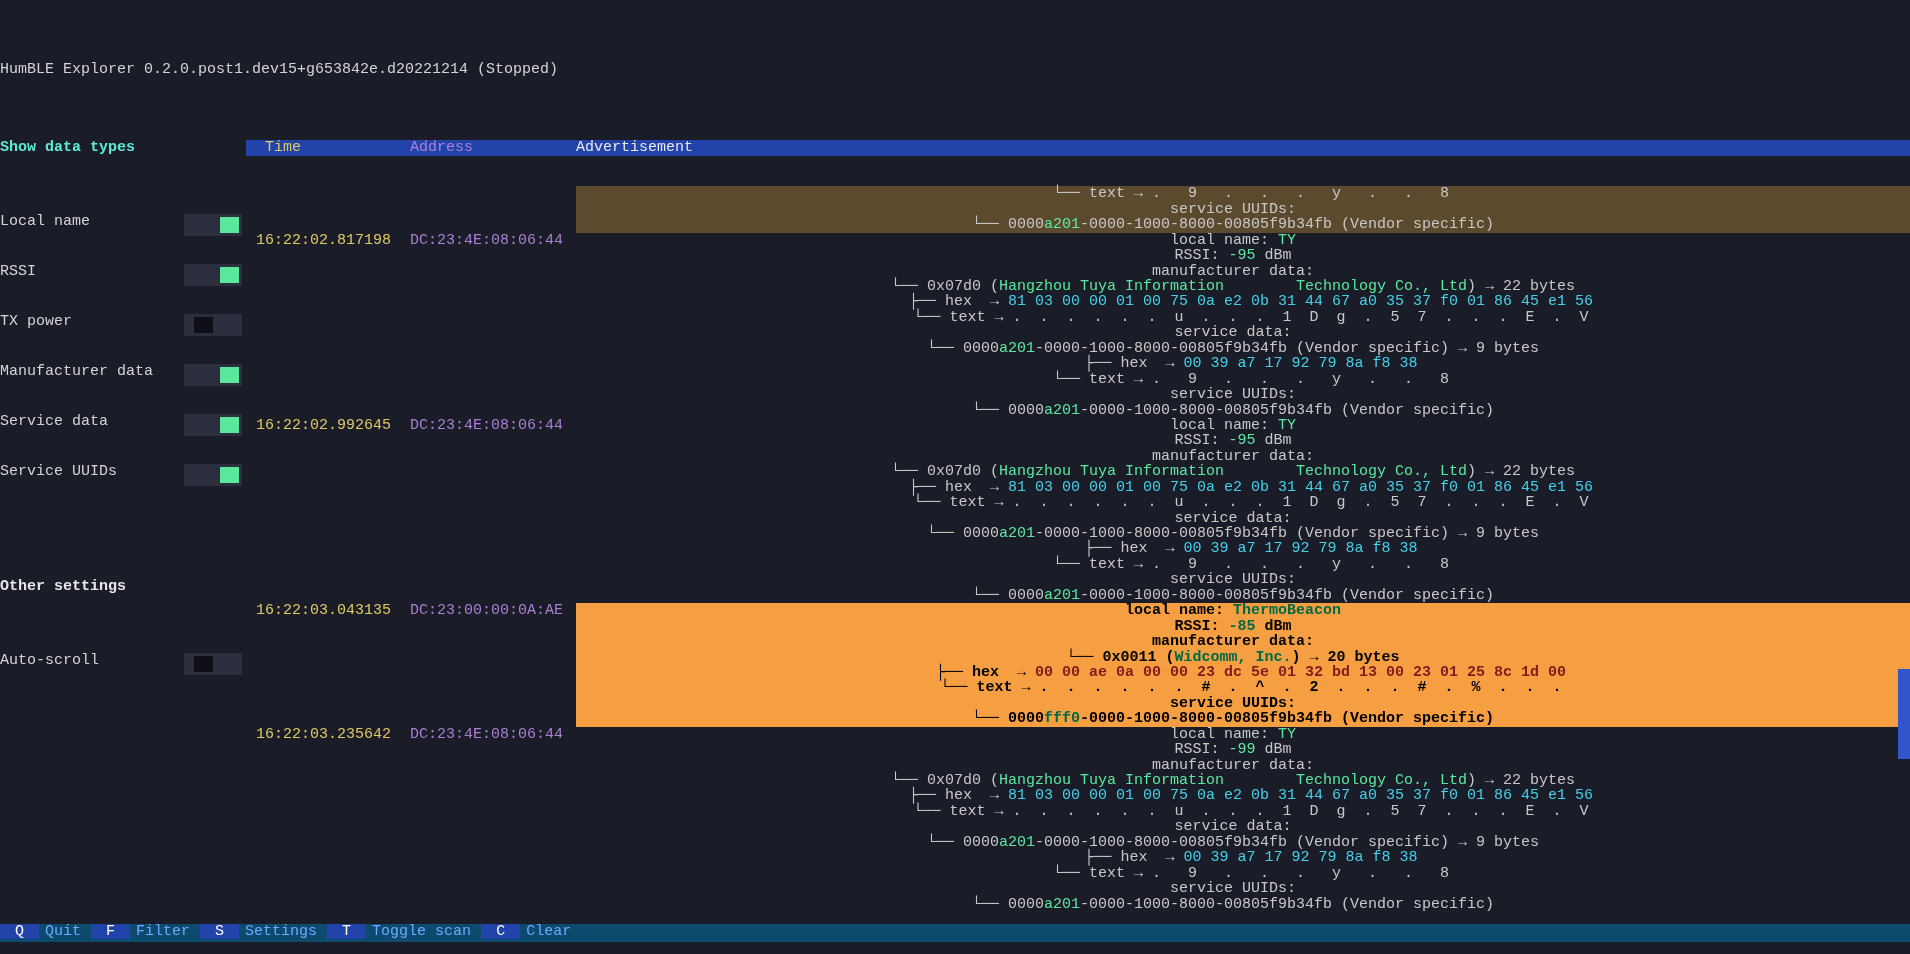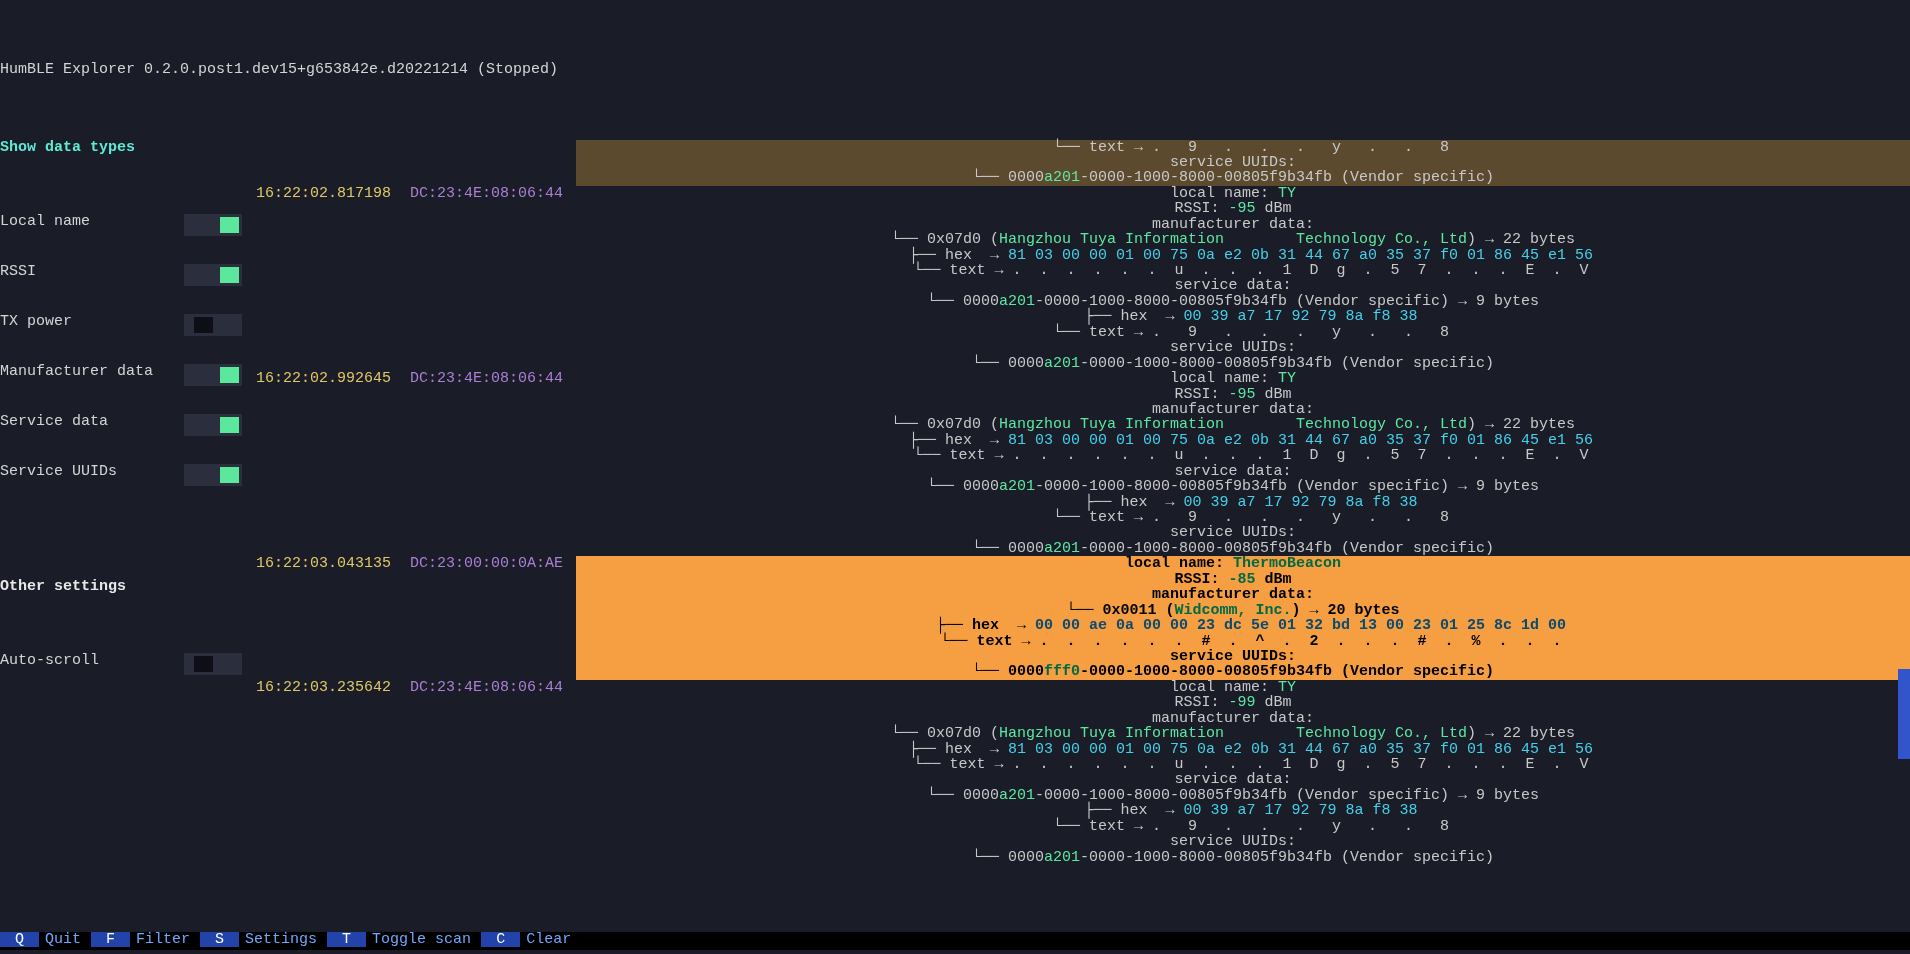--- a/index.html
+++ b/index.html
@@ -64,26 +64,26 @@
 .col-addr { width: 166px; color: #aa7fd4; }
 .col-adv { flex: 1; }
 .adv-block { padding-right: 20px; }
 .adv-line { color: #c8c8c8; text-align: center; }
 .label { color: #c8c8c8; }
 .green { color: #5be8a0; margin-top: 18px; }
 .cyan { color: #44d0e8; }
 .orange-sel { background: #f59e42; font-weight: bold; }
 .orange-sel .adv-line, .orange-sel .label { color: #000; }
 .orange-sel .green { color: #006a44; }
-.orange-sel .cyan { color: #0c4a6e; }
+.orange-sel .cyan { color: #7f1d1d; }
 .brown-hover { background: #5c4a2f; }
 .footer {
   position: absolute;
-  bottom: 4px; left: 0; right: 0;
-  background: #000000;
+  bottom: 12px; left: 0; right: 0;
+  background: #0c4a6e;
   color: #fff;
   height: 18px;
 }
 .footer .key { background: #2244aa; color: #fff; padding: 0 6px; display:inline-block; }
 .footer .cmd { color: #6fa8ff; padding: 0 10px 0 6px; }
 </style>
 </head>
 <body>
 
 
@@ -92,20 +92,21 @@
 
 <div class="main-wrap">
   <div class="sidebar">
     <div class="sidebar-header">Show data types</div>
     <div id="sb-items"><div class="sidebar-row"><span>Local name</span><div class="toggle on"><div class="knob"></div></div></div><div class="sidebar-row"><span>RSSI</span><div class="toggle on"><div class="knob"></div></div></div><div class="sidebar-row"><span>TX power</span><div class="toggle off"><div class="knob"></div></div></div><div class="sidebar-row"><span>Manufacturer data</span><div class="toggle on"><div class="knob"></div></div></div><div class="sidebar-row"><span>Service data</span><div class="toggle on"><div class="knob"></div></div></div><div class="sidebar-row"><span>Service UUIDs</span><div class="toggle on"><div class="knob"></div></div></div></div>
     <div class="section-title">Other settings</div>
     <div id="sb-items2"><div class="sidebar-row"><span>Auto-scroll</span><div class="toggle off"><div class="knob"></div></div></div></div>
   </div>
 
   <div class="content">
+    <div class="header-row"><span class="col-time"> Time</span><span class="col-addr">Address</span><span>Advertisement</span></div>
     <div id="rows"><div class="row"><div class="col-time"></div><div class="col-addr"></div><div class="col-adv adv-block brown-hover"><div class="adv-line"><span>    └── text → </span><span class="">.   9   .   .   .   y   .   .   8</span></div><div class="adv-line">service UUIDs:</div><div class="adv-line"><span>└── 0000</span><span class="green">a201</span><span>-0000-1000-8000-00805f9b34fb (Vendor specific)</span></div></div></div><div class="row"><div class="col-time">16:22:02.817198</div><div class="col-addr">DC:23:4E:08:06:44</div><div class="col-adv adv-block"><div class="adv-line"><span class="label">local name: </span><span class="green">TY</span></div><div class="adv-line"><span class="label">RSSI: </span><span class="green">-95</span><span class="label"> dBm</span></div><div class="adv-line">manufacturer data:</div><div class="adv-line"><span>└── 0x07d0 (</span><span class="green">Hangzhou Tuya Information        Technology Co., Ltd</span><span>) → 22 bytes</span></div><div class="adv-line"><span>    ├── hex  → </span><span class="cyan">81 03 00 00 01 00 75 0a e2 0b 31 44 67 a0 35 37 f0 01 86 45 e1 56</span></div><div class="adv-line"><span>    └── text → </span><span class="">.  .  .  .  .  .  u  .  .  .  1  D  g  .  5  7  .  .  .  E  .  V</span></div><div class="adv-line">service data:</div><div class="adv-line"><span>└── 0000</span><span class="green">a201</span><span>-0000-1000-8000-00805f9b34fb (Vendor specific) → 9 bytes</span></div><div class="adv-line"><span>    ├── hex  → </span><span class="cyan">00 39 a7 17 92 79 8a f8 38</span></div><div class="adv-line"><span>    └── text → </span><span class="">.   9   .   .   .   y   .   .   8</span></div><div class="adv-line">service UUIDs:</div><div class="adv-line"><span>└── 0000</span><span class="green">a201</span><span>-0000-1000-8000-00805f9b34fb (Vendor specific)</span></div></div></div><div class="row"><div class="col-time">16:22:02.992645</div><div class="col-addr">DC:23:4E:08:06:44</div><div class="col-adv adv-block"><div class="adv-line"><span class="label">local name: </span><span class="green">TY</span></div><div class="adv-line"><span class="label">RSSI: </span><span class="green">-95</span><span class="label"> dBm</span></div><div class="adv-line">manufacturer data:</div><div class="adv-line"><span>└── 0x07d0 (</span><span class="green">Hangzhou Tuya Information        Technology Co., Ltd</span><span>) → 22 bytes</span></div><div class="adv-line"><span>    ├── hex  → </span><span class="cyan">81 03 00 00 01 00 75 0a e2 0b 31 44 67 a0 35 37 f0 01 86 45 e1 56</span></div><div class="adv-line"><span>    └── text → </span><span class="">.  .  .  .  .  .  u  .  .  .  1  D  g  .  5  7  .  .  .  E  .  V</span></div><div class="adv-line">service data:</div><div class="adv-line"><span>└── 0000</span><span class="green">a201</span><span>-0000-1000-8000-00805f9b34fb (Vendor specific) → 9 bytes</span></div><div class="adv-line"><span>    ├── hex  → </span><span class="cyan">00 39 a7 17 92 79 8a f8 38</span></div><div class="adv-line"><span>    └── text → </span><span class="">.   9   .   .   .   y   .   .   8</span></div><div class="adv-line">service UUIDs:</div><div class="adv-line"><span>└── 0000</span><span class="green">a201</span><span>-0000-1000-8000-00805f9b34fb (Vendor specific)</span></div></div></div><div class="row"><div class="col-time">16:22:03.043135</div><div class="col-addr">DC:23:00:00:0A:AE</div><div class="col-adv adv-block orange-sel"><div class="adv-line"><span class="label">local name: </span><span class="green">ThermoBeacon</span></div><div class="adv-line"><span class="label">RSSI: </span><span class="green">-85</span><span class="label"> dBm</span></div><div class="adv-line">manufacturer data:</div><div class="adv-line"><span>└── 0x0011 (</span><span class="green">Widcomm, Inc.</span><span>) → 20 bytes</span></div><div class="adv-line"><span>    ├── hex  → </span><span class="cyan">00 00 ae 0a 00 00 23 dc 5e 01 32 bd 13 00 23 01 25 8c 1d 00</span></div><div class="adv-line"><span>    └── text → </span><span class="">.  .  .  .  .  .  #  .  ^  .  2  .  .  .  #  .  %  .  .  .</span></div><div class="adv-line">service UUIDs:</div><div class="adv-line"><span>└── 0000</span><span class="green">fff0</span><span>-0000-1000-8000-00805f9b34fb (Vendor specific)</span></div></div></div><div class="row"><div class="col-time">16:22:03.235642</div><div class="col-addr">DC:23:4E:08:06:44</div><div class="col-adv adv-block"><div class="adv-line"><span class="label">local name: </span><span class="green">TY</span></div><div class="adv-line"><span class="label">RSSI: </span><span class="green">-99</span><span class="label"> dBm</span></div><div class="adv-line">manufacturer data:</div><div class="adv-line"><span>└── 0x07d0 (</span><span class="green">Hangzhou Tuya Information        Technology Co., Ltd</span><span>) → 22 bytes</span></div><div class="adv-line"><span>    ├── hex  → </span><span class="cyan">81 03 00 00 01 00 75 0a e2 0b 31 44 67 a0 35 37 f0 01 86 45 e1 56</span></div><div class="adv-line"><span>    └── text → </span><span class="">.  .  .  .  .  .  u  .  .  .  1  D  g  .  5  7  .  .  .  E  .  V</span></div><div class="adv-line">service data:</div><div class="adv-line"><span>└── 0000</span><span class="green">a201</span><span>-0000-1000-8000-00805f9b34fb (Vendor specific) → 9 bytes</span></div><div class="adv-line"><span>    ├── hex  → </span><span class="cyan">00 39 a7 17 92 79 8a f8 38</span></div><div class="adv-line"><span>    └── text → </span><span class="">.   9   .   .   .   y   .   .   8</span></div><div class="adv-line">service UUIDs:</div><div class="adv-line"><span>└── 0000</span><span class="green">a201</span><span>-0000-1000-8000-00805f9b34fb (Vendor specific)</span></div></div></div></div>
     <div class="scrollbar"></div>
   </div>
 </div>
 
 <div class="footer" id="footer"><span class="key"> Q </span><span class="cmd">Quit</span><span class="key"> F </span><span class="cmd">Filter</span><span class="key"> S </span><span class="cmd">Settings</span><span class="key"> T </span><span class="cmd">Toggle scan</span><span class="key"> C </span><span class="cmd">Clear</span></div>
 
 
 
 

